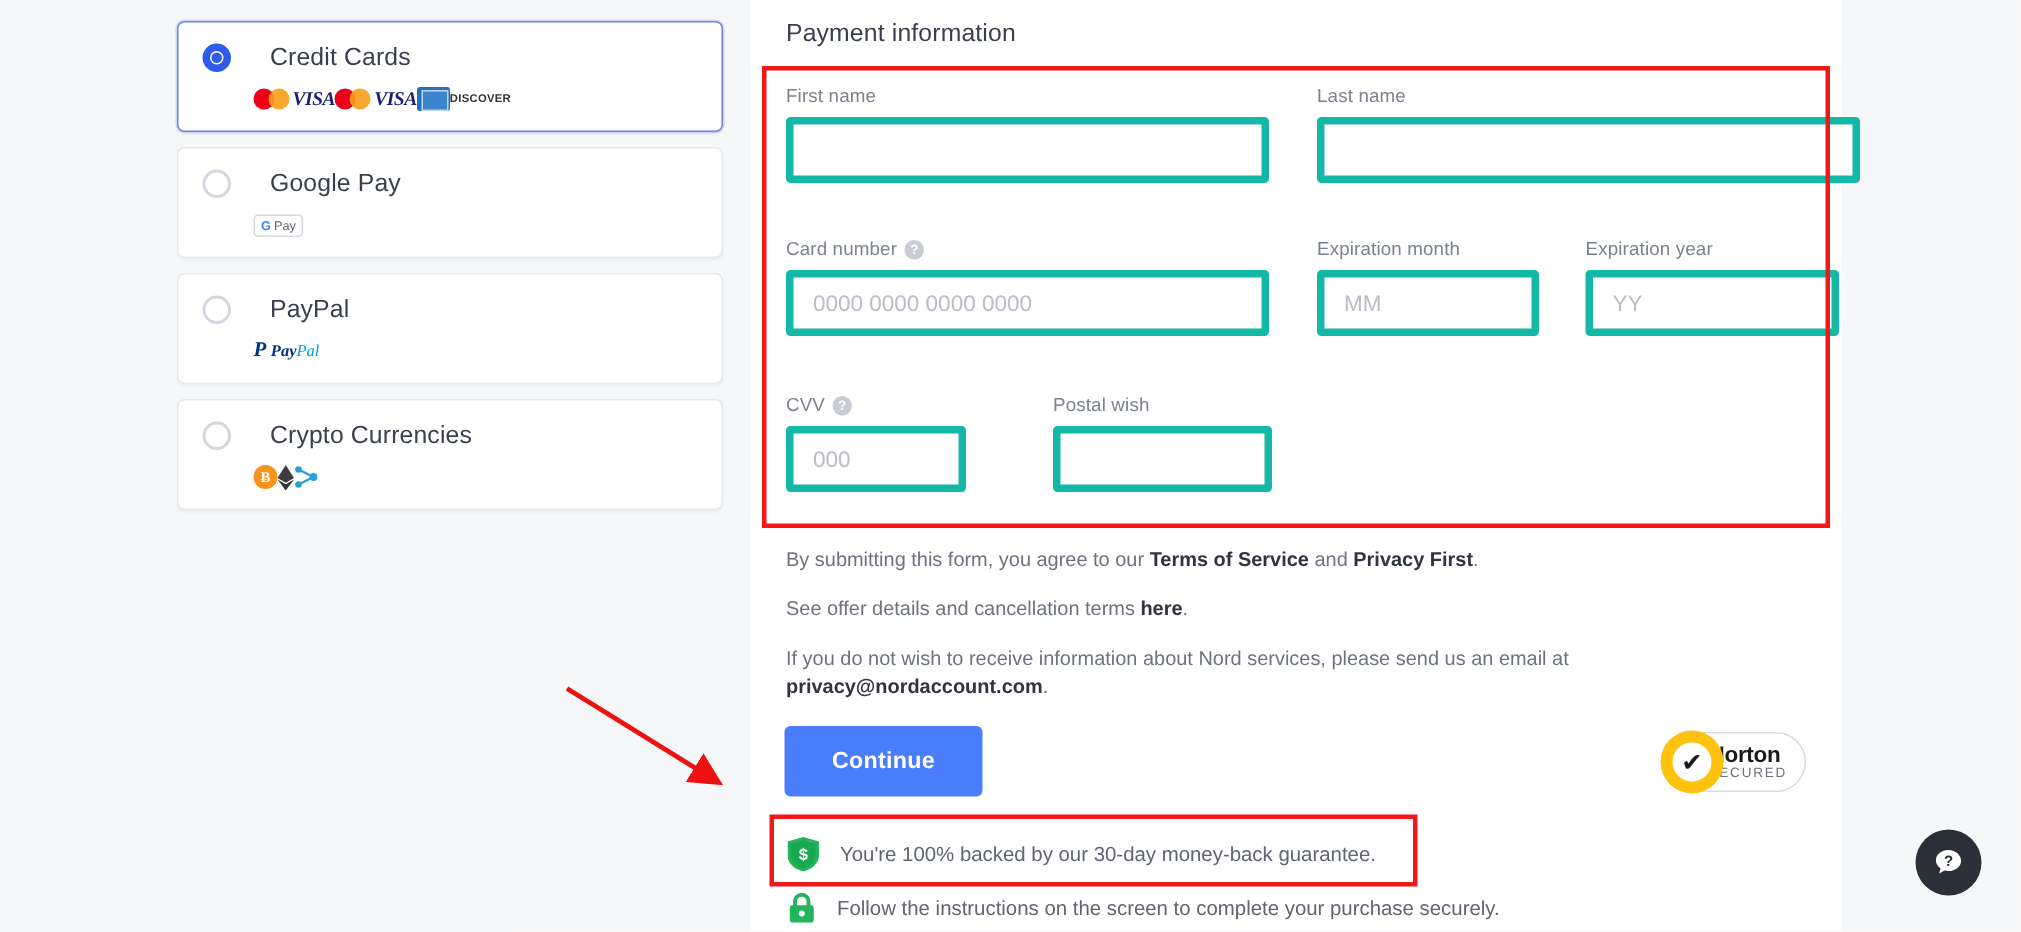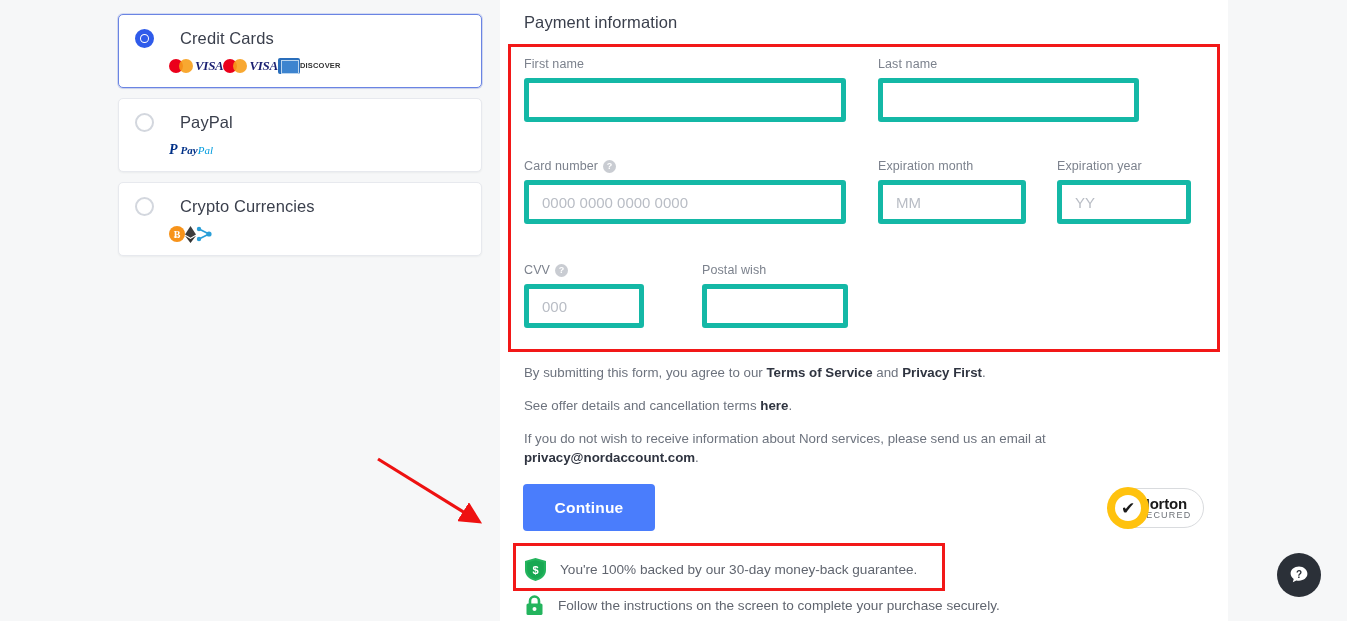--- a/index.html
+++ b/index.html
@@ -192,24 +192,24 @@
     font-size: 15px;
     color: #1d2129;
     padding: 0 13px;
     font-family: "Liberation Sans", sans-serif;
     outline: none;
   }
   .inp::placeholder { color: #b9bdc5; }
 
   
   .f-first  { position:absolute; left:0;    top:0;   width:322px; }
-  .f-last   { position:absolute; left:354px;top:0;   width:261px; }
+  .f-last   { position:absolute; left:354px;top:0;   width:362px; }
   .f-card   { position:absolute; left:0;    top:102px;width:322px; }
   .f-expm   { position:absolute; left:354px;top:102px;width:148px; }
-  .f-expy   { position:absolute; left:533px;top:102px;width:134px; }
+  .f-expy   { position:absolute; left:533px;top:102px;width:169px; }
   .f-cvv    { position:absolute; left:0;    top:206px;width:120px; }
   .f-postal { position:absolute; left:178px;top:206px;width:146px; }
 
   
   .hl {
     position: absolute;
     border: 3px solid #f21818;
     pointer-events: none;
   }
   .hl-form  { left: 508px; top: 44px;  width: 712px; height: 308px; }
@@ -324,20 +324,32 @@
         <span class="mc">
             <i class="l"></i>
             <i class="r"></i>
           </span>
         <span class="visa">VISA</span>
         <span class="jcb"></span>
         <span class="discover">DISCOVER</span>
       </div>
     </div>
 
+    <div class="method">
+      <div class="m-head">
+        <span class="radio"></span>
+        <span class="m-label">Google Pay</span>
+      </div>
+      <div class="m-logos">
+        <span class="gpay">
+          <span class="g">G</span>
+          <span>Pay</span>
+        </span>
+      </div>
+    </div>
 
     <div class="method">
       <div class="m-head">
         <span class="radio"></span>
         <span class="m-label">PayPal</span>
       </div>
       <div class="m-logos">
         <span class="paypal">
           <span class="pp-mark">P</span>
           <span class="pp-text"><span>Pay</span><b>Pal</b></span>

